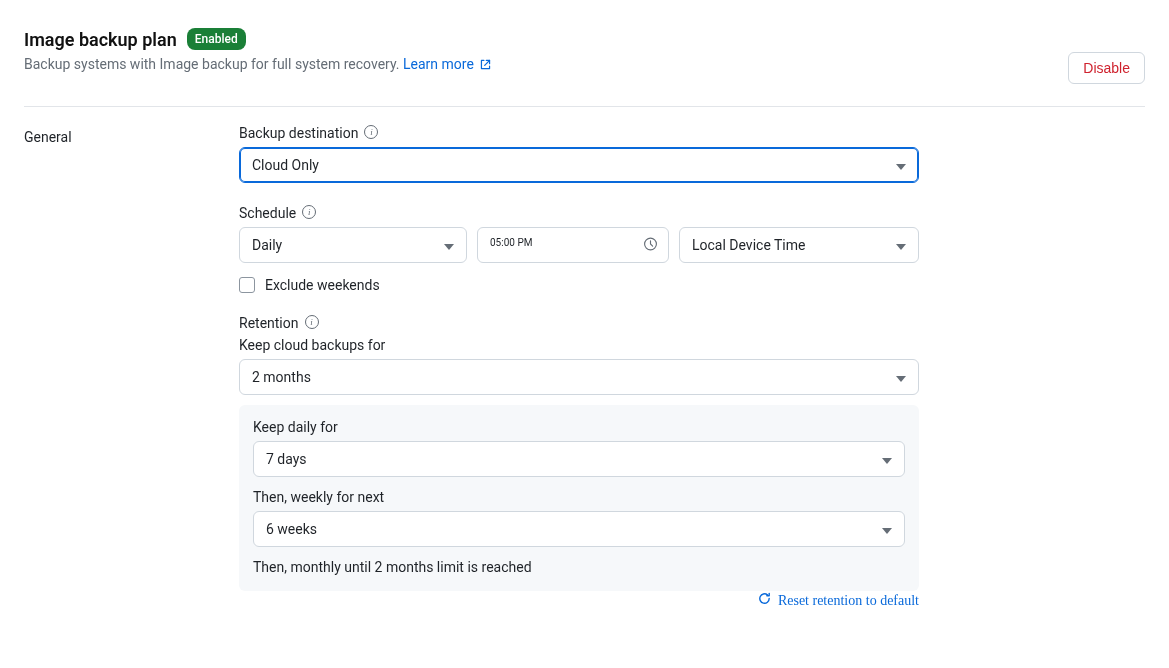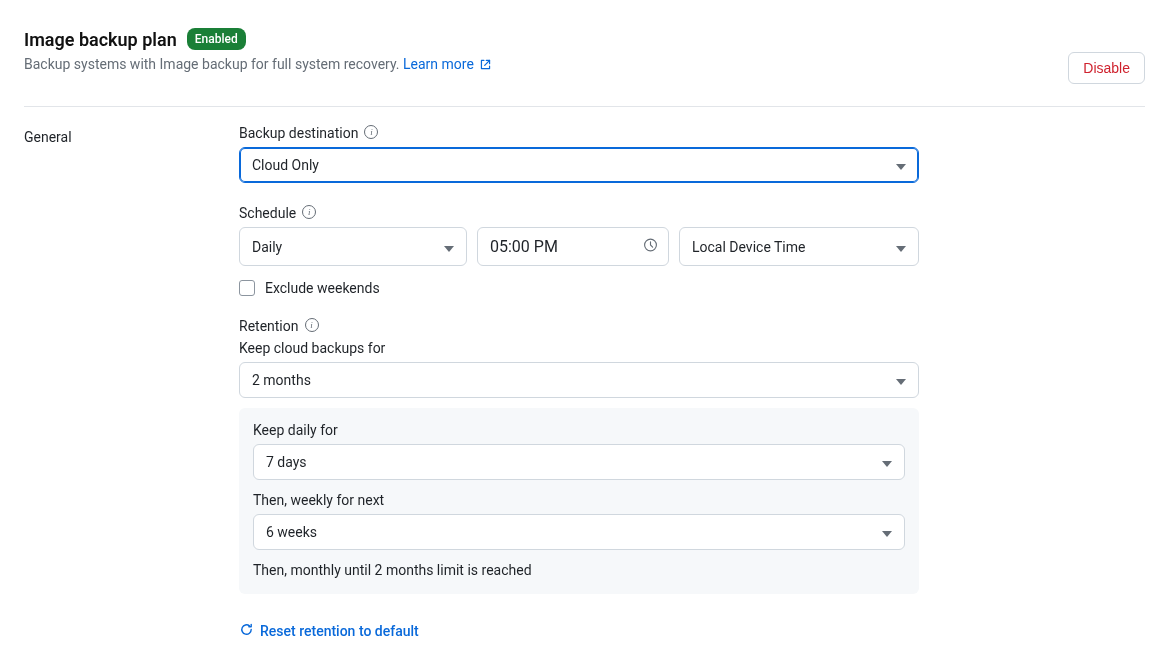--- a/index.html
+++ b/index.html
@@ -143,21 +143,21 @@
     gap: 10px;
   }
   .schedule-row .select { flex: 0 0 auto; }
   .sel-daily { width: 228px; }
   .sel-tz   { width: 240px; }
   .time-input {
     border: 1px solid #d0d7de;
     border-radius: 6px;
     background: #fff;
     padding: 9px 34px 9px 12px;
-    font-size: 16px;
+    font-size: 10px;
     color: #1f2328;
     width: 212px;
     position: relative;
     cursor: pointer;
   }
   .clock-icon {
     position: absolute;
     right: 10px;
     top: 50%;
     transform: translateY(-50%);
@@ -184,21 +184,23 @@
   }
   .ret-box .sub-label { color: #1f2328; }
   .ret-box .select { background: #fff; }
   .ret-note {
     font-size: 14px;
     color: #1f2328;
     margin-top: 12px;
   }
   .reset-row {
     display: flex;
-    margin-top: 28px;
+    justify-content: flex-end;
+    margin-top: 0;
+    font-family: Liberation Serif, serif;
   }
   .reset-link {
     color: #0969da;
     font-size: 14px;
     font-weight: 500;
     display: inline-flex;
     align-items: center;
     gap: 6px;
     cursor: pointer;
   }

